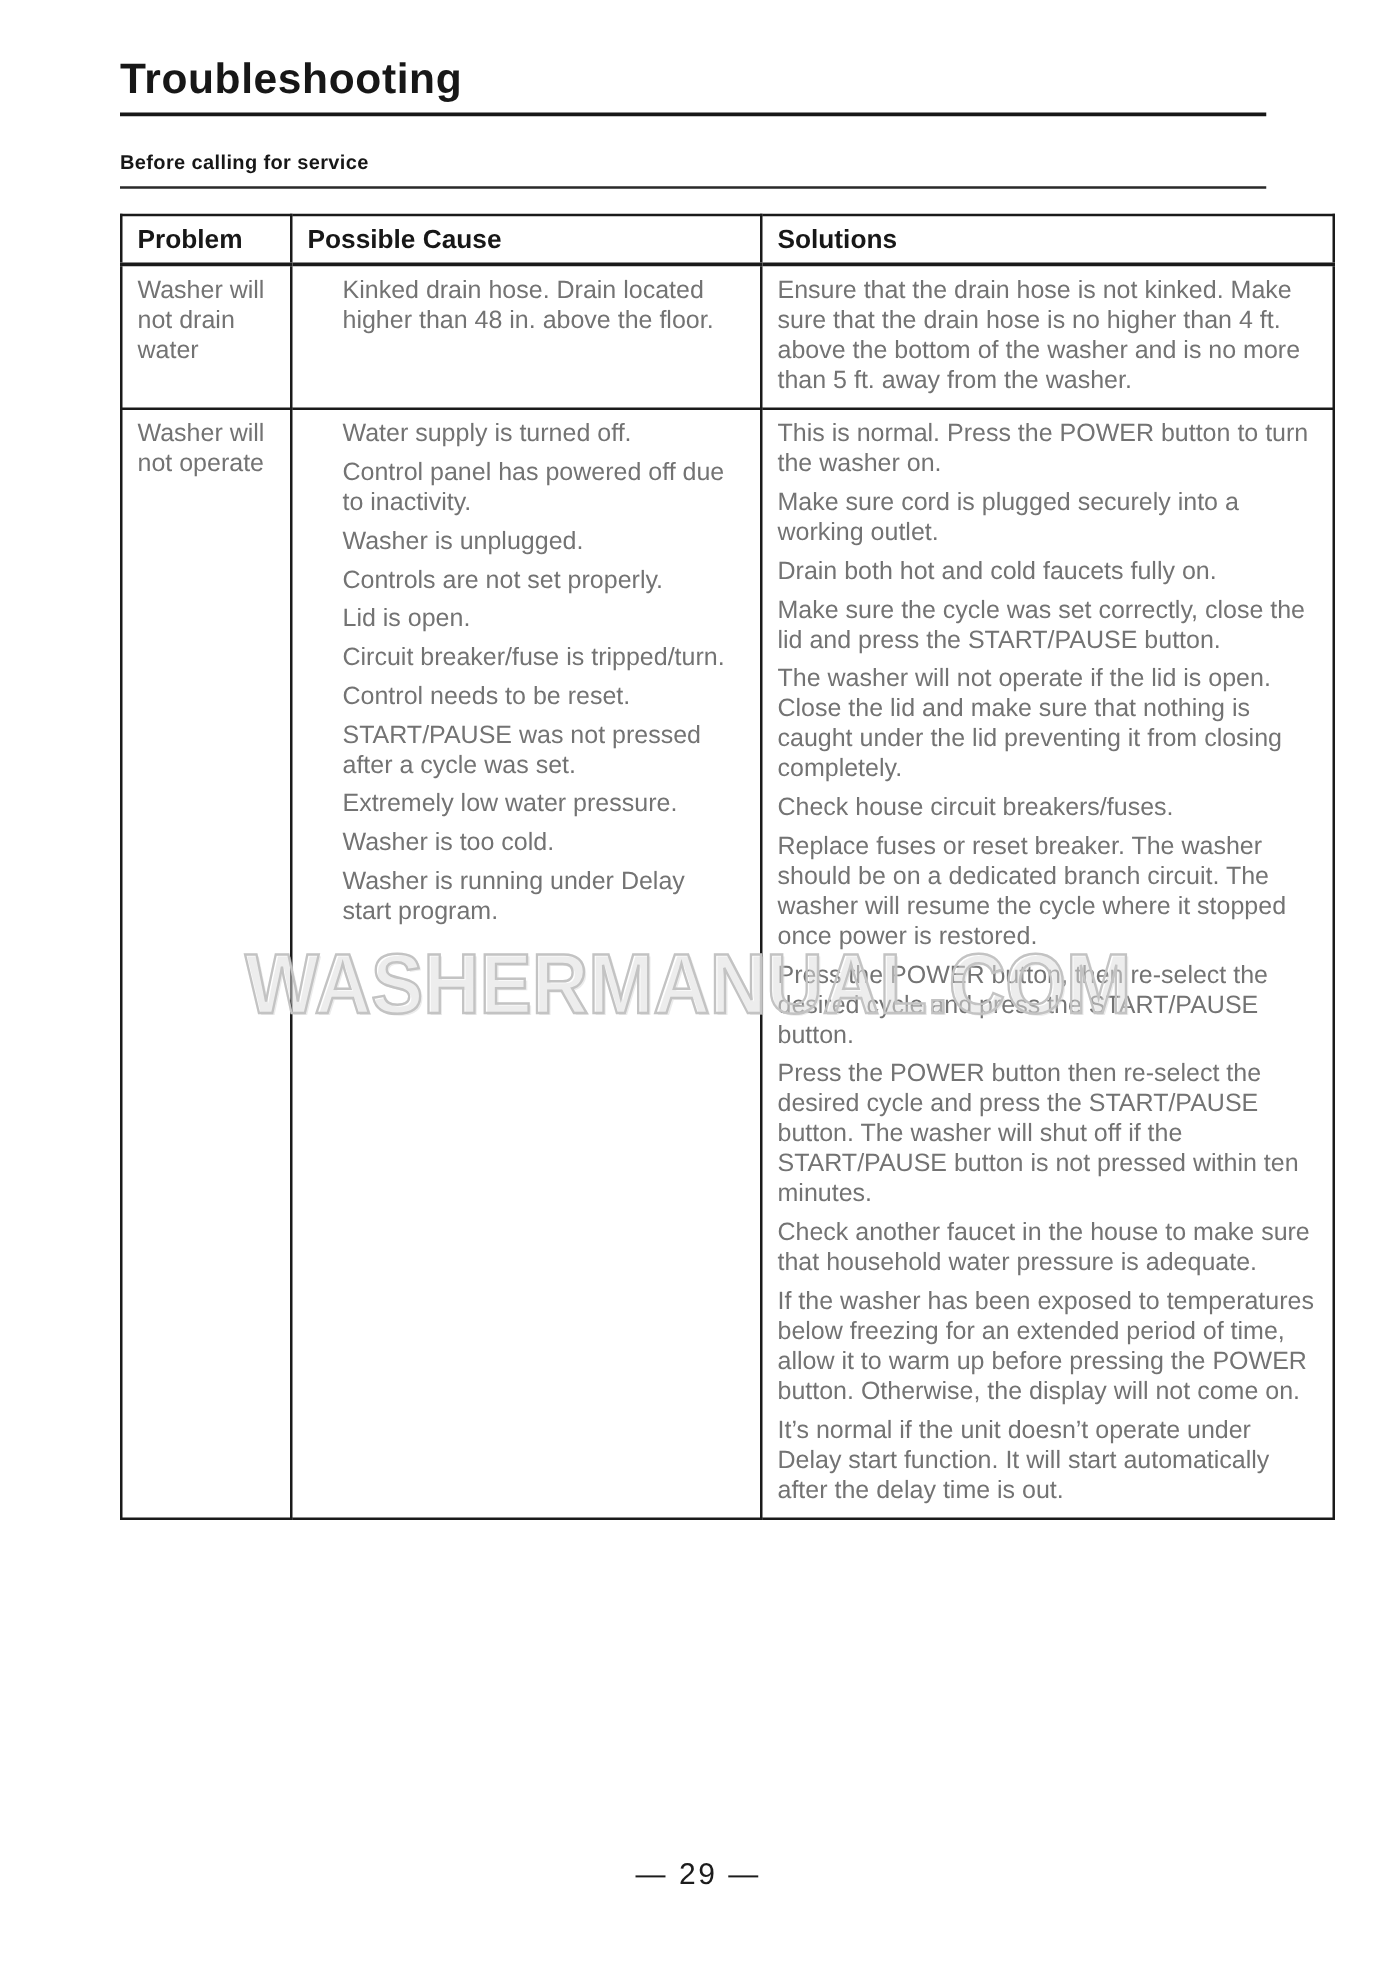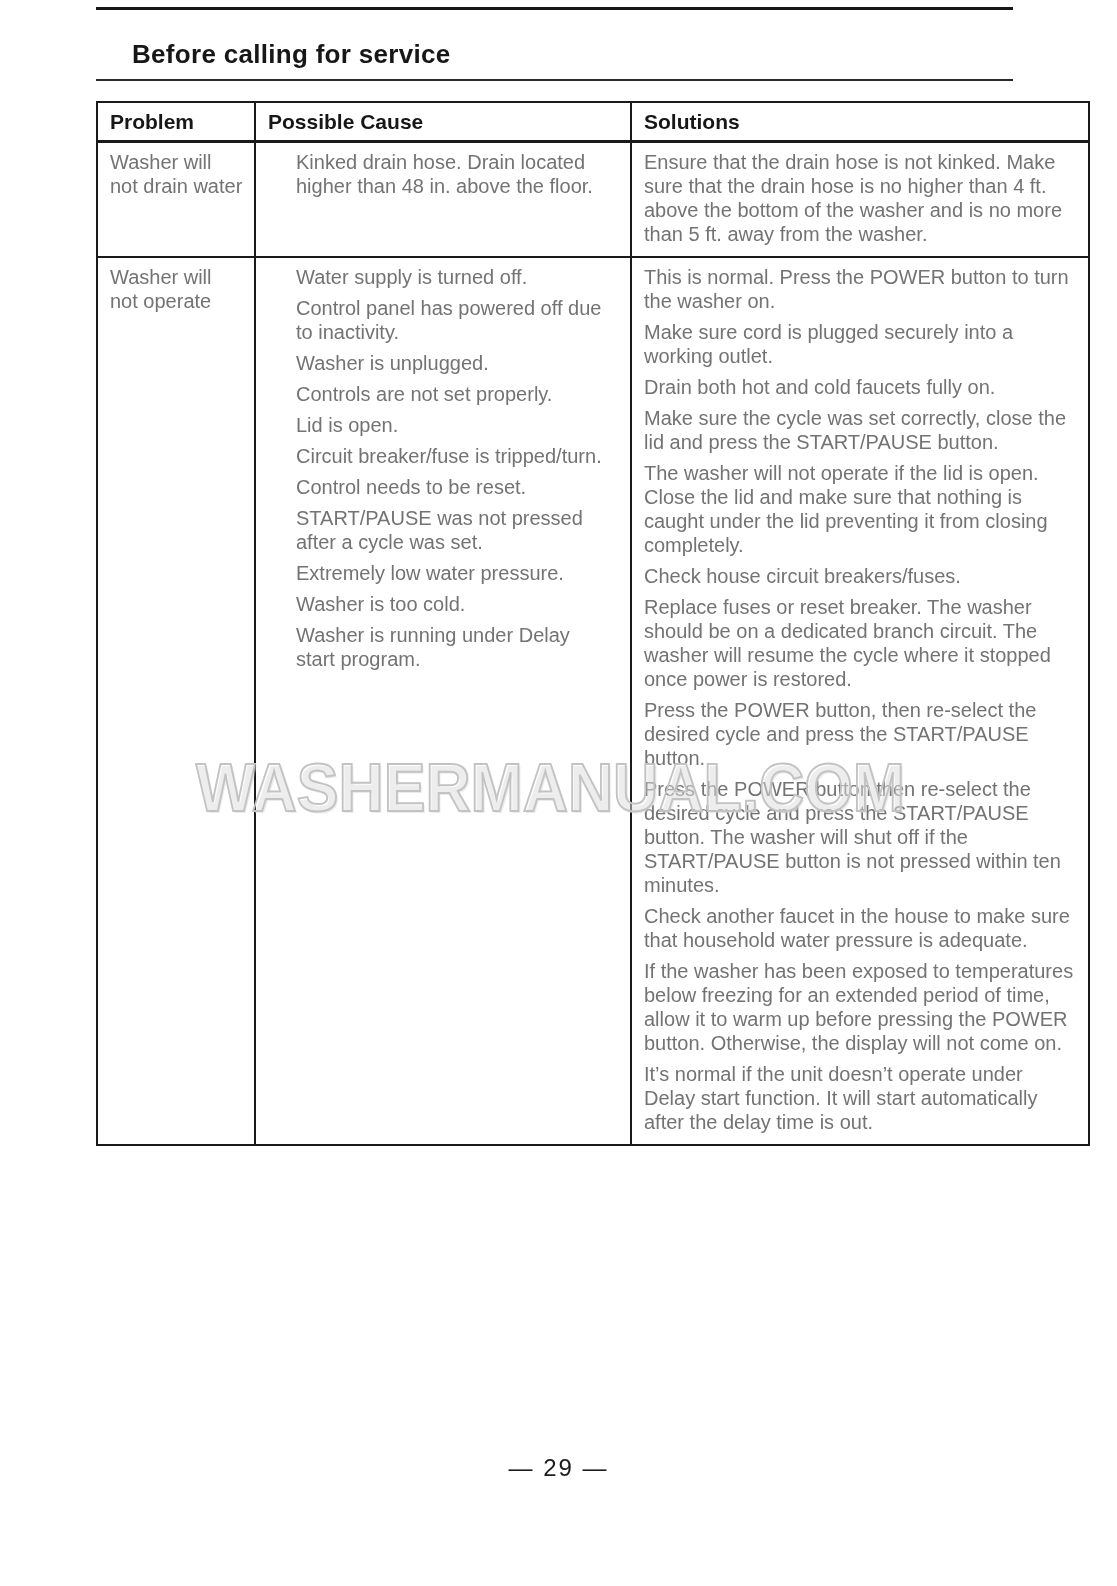--- a/index.html
+++ b/index.html
@@ -29,25 +29,24 @@
     color: #171717;
     line-height: 1.15;
   }
   .rule-thick {
     margin-top: 7px;
     height: 3px;
     background: #171717;
   }
   h2.section-title {
     margin-top: 29px;
-    font-size: 26px;
+    font-size: 16px;
     font-weight: bold;
     letter-spacing: 0.3px;
     color: #171717;
-    margin-left: 36px;
   }
   .rule-thin {
     margin-top: 9px;
     height: 2px;
     background: #2a2a2a;
   }
   table.ts-table {
     margin-top: 20px;
     width: 917px;
     border-collapse: collapse;
@@ -64,21 +63,21 @@
     font-weight: bold;
     padding: 7px 12px 6px 12px;
     color: #171717;
   }
   .ts-table td {
     font-size: 20px;
     line-height: 24px;
     padding: 7px 10px 10px 12px;
     color: #737373;
   }
-  .col-problem  { width: 158px; }
+  .col-problem  { width: 136px; }
   .col-cause    { width: 376px; }
   .col-solution { width: 458px; }
   td.col-cause    { padding-right: 26px; padding-left: 40px; }
   td.col-solution { }
   .ts-table td p { margin: 0 0 7px 0; }
   .ts-table td p:last-child { margin-bottom: 0; }
   .watermark {
     position: absolute;
     left: 196px;
     top: 748px;
@@ -90,33 +89,34 @@
     -webkit-text-stroke: 2px #c3c3c3;
     text-shadow: 2px 2px 0 rgba(210,210,210,0.45);
     transform: scaleX(0.92);
     transform-origin: left center;
     pointer-events: none;
     z-index: 5;
   }
   .page-number {
     position: absolute;
     left: 0;
-    top: 1454px;
+    top: 1486px;
     width: 1117px;
     text-align: center;
     font-size: 24px;
     color: #1c1c1c;
     letter-spacing: 2px;
   }
 </style>
 </head>
 <body>
 
 <div class="page">
   <div class="content">
+    <h1 class="doc-title">Troubleshooting</h1>
     <div class="rule-thick"></div>
     <h2 class="section-title">Before calling for service</h2>
     <div class="rule-thin"></div>
 
     <table class="ts-table">
       <colgroup>
         <col class="col-problem">
           <col class="col-cause">
           <col class="col-solution">
       </colgroup>

